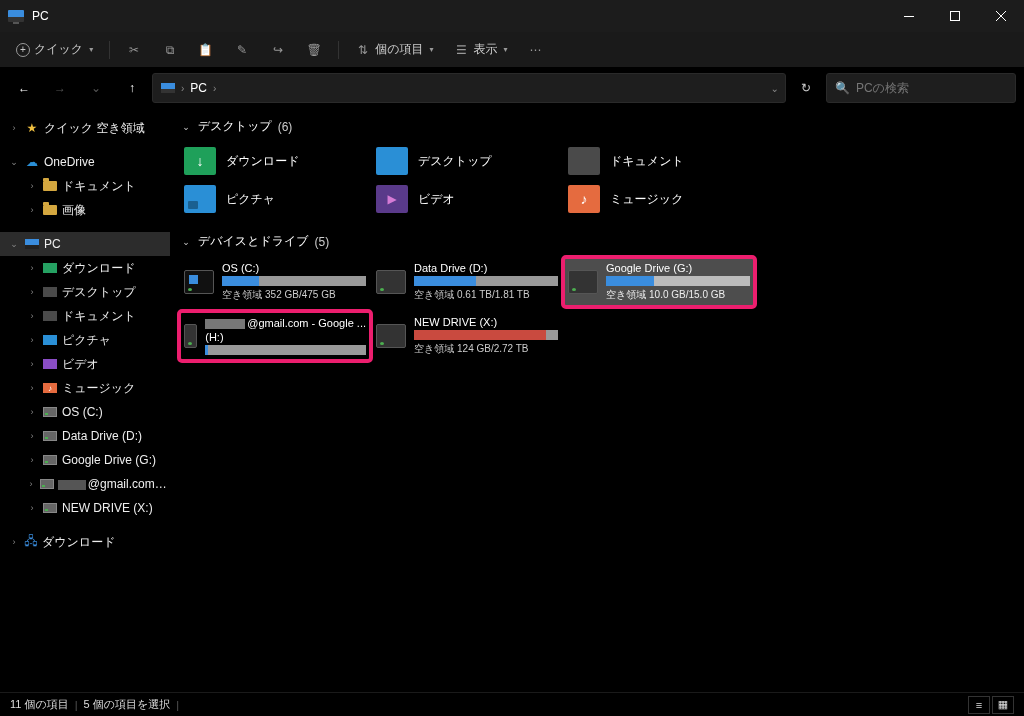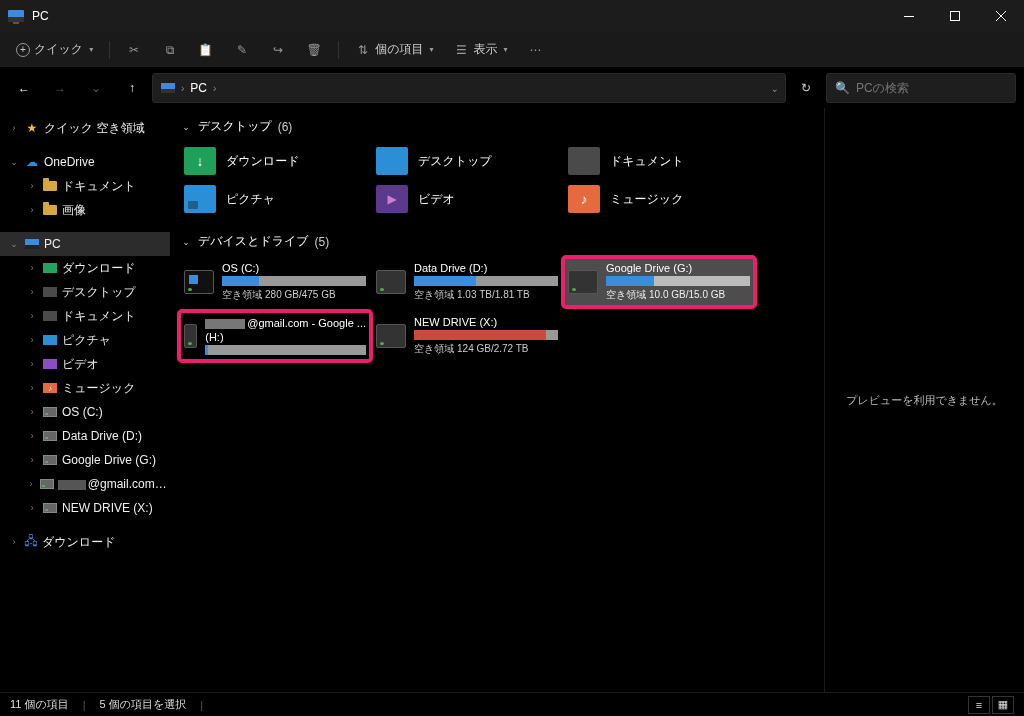--- a/index.html
+++ b/index.html
@@ -86,21 +86,21 @@
 .drive-fill { height: 100%; background: #3a8dde; }
 .drive-fill.warn{background:#c94a3f;}
 .drive-free { font-size: 10px; color: #ccc; }
 .drive-tile.selected .drive-free{color:#eee;}
 
 .hl-pink{outline:4px solid #ec1e6e;outline-offset:-1px;}
 
 .preview-pane { width: 200px; background: #000; border-left: 1px solid #1a1a1a; display: flex; align-items: center; justify-content: center; }
 .preview-text { font-size: 11px; color: #bbb; text-align:center;}
 
-.statusbar { height: 24px; background: #000; border-top: 1px solid #1a1a1a; display: flex; align-items: center; padding: 0 10px; gap: 14px; font-size: 11px; color: #ddd;}
+.statusbar { height: 24px; background: #000; border-top: 1px solid #1a1a1a; display: flex; align-items: center; padding: 0 10px; gap: 6px; font-size: 11px; color: #ddd;}
 .stat-sep{color:#555;}
 .stat-icons{margin-left:auto;display:flex;gap:2px;}
 .stat-iconbtn{width:22px;height:18px;border:1px solid #333;display:flex;align-items:center;justify-content:center;}
 
 .chevron-down{font-size:8px;color:#999;margin-left:2px;}
 .dropdown-chev{position:absolute;right:6px;color:#888;font-size:10px;}
 .addressbar{position:relative;}
 </style>
 </head>
 <body>
@@ -352,31 +352,31 @@
       <span class="group-count">(5)</span>
     </div>
     <div class="drives-grid" id="drives-grid">
         <div class="drive-tile">
     <div class="drive-icon os"></div>
     <div class="drive-info">
       <div class="drive-name">OS (C:)</div>
       <div class="drive-bar">
               <div class="drive-fill" style="width:26%"></div>
             </div>
-      <div class="drive-free">空き領域 280 GB/475 GB</div>
+      <div class="drive-free">空き領域 352 GB/475 GB</div>
     </div>
         </div>
         <div class="drive-tile">
     <div class="drive-icon"></div>
     <div class="drive-info">
       <div class="drive-name">Data Drive (D:)</div>
       <div class="drive-bar">
               <div class="drive-fill" style="width:43%"></div>
             </div>
-      <div class="drive-free">空き領域 1.03 TB/1.81 TB</div>
+      <div class="drive-free">空き領域 0.61 TB/1.81 TB</div>
     </div>
         </div>
         <div class="drive-tile selected hl-pink">
     <div class="drive-icon"></div>
     <div class="drive-info">
       <div class="drive-name">Google Drive (G:)</div>
       <div class="drive-bar">
               <div class="drive-fill" style="width:33%"></div>
             </div>
       <div class="drive-free">空き領域 10.0 GB/15.0 GB</div>
@@ -399,23 +399,20 @@
       <div class="drive-name">NEW DRIVE (X:)</div>
       <div class="drive-bar">
               <div class="drive-fill warn" style="width:92%"></div>
             </div>
       <div class="drive-free">空き領域 124 GB/2.72 TB</div>
     </div>
         </div>
       </div>
   </div>
 
-  <div class="preview-pane">
-    <div class="preview-text">プレビューを利用できません。</div>
-  </div>
 </div>
 
 <div class="statusbar">
   <span>11 個の項目</span>
   <span class="stat-sep">|</span>
   <span>5 個の項目を選択</span>
   <span class="stat-sep">|</span>
   <div class="stat-icons">
     <div class="stat-iconbtn">≡</div>
     <div class="stat-iconbtn">▦</div>

